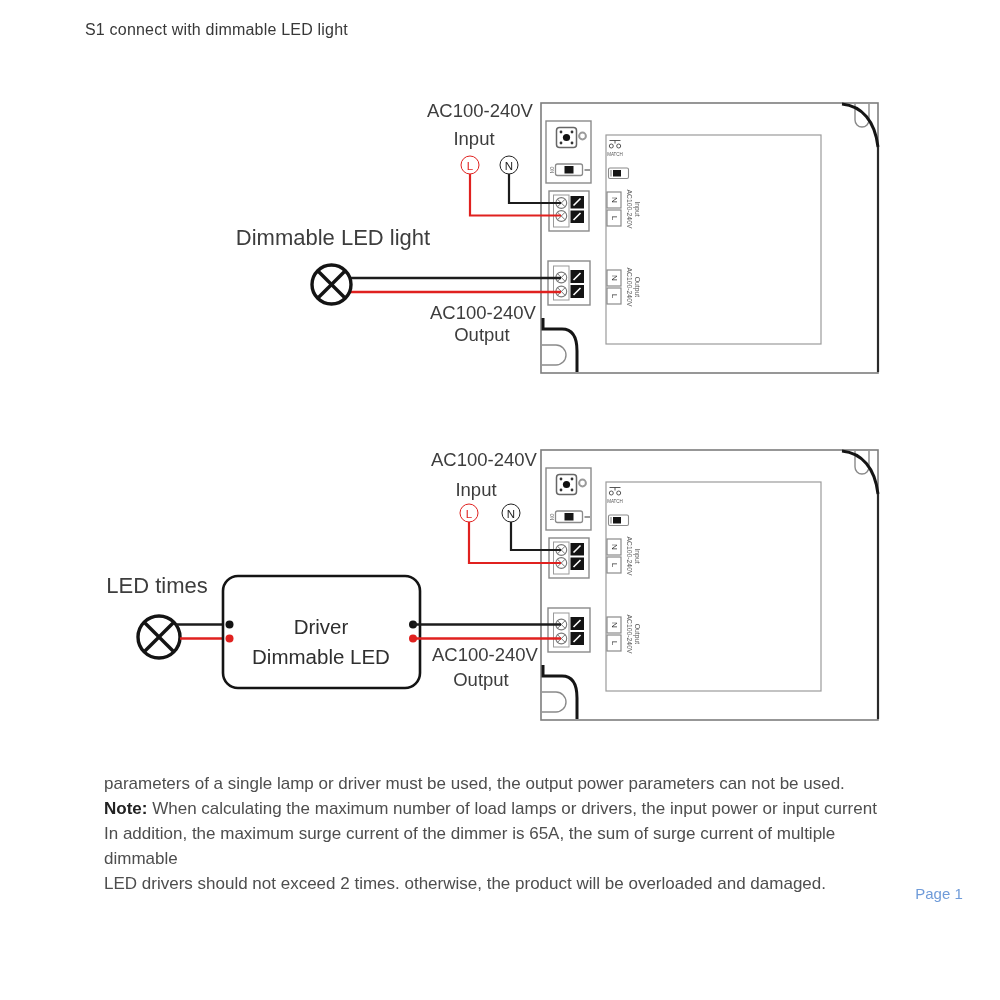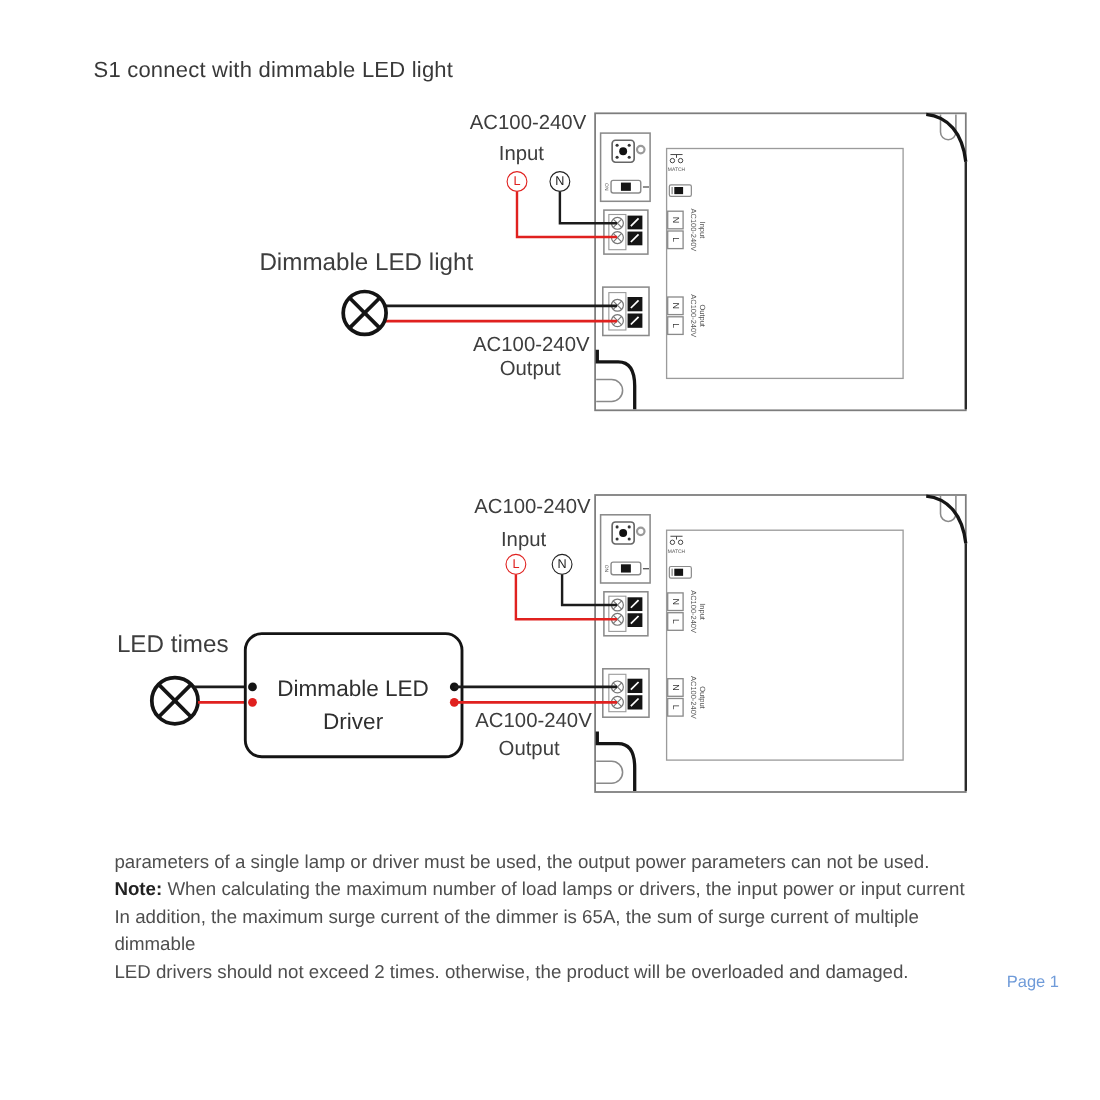--- a/index.html
+++ b/index.html
@@ -2,21 +2,21 @@
 <html><head>
 <meta charset="utf-8">
 <style>
   html,body{margin:0;padding:0;background:#fff;}
   .page{position:relative;width:1000px;height:1000px;background:#ffffff;overflow:hidden;
         font-family:"Liberation Sans",sans-serif;color:#3a3a3a;}
   svg{position:absolute;left:0;top:0;}
   svg text{font-family:"Liberation Sans",sans-serif;}
   .abs{position:absolute;white-space:nowrap;}
   .ctr{transform:translate(-50%,-50%);}
-  .heading{font-size:20px;color:#383838;letter-spacing:0.2px;margin-top:32px;}
+  .heading{font-size:16px;color:#383838;letter-spacing:0.2px;}
   .lbl{font-size:18.5px;color:#3d3d3d;}
   .name-lbl{font-size:22px;color:#3d3d3d;text-align:center;}
   .term-circle{position:absolute;width:17px;height:17px;border-radius:50%;background:#fff;
                display:flex;align-items:center;justify-content:center;
                font-size:11.5px;transform:translate(-50%,-50%);z-index:3;}
   .term-live{border:1.8px solid #e0211f;color:#e0211f;}
   .term-neutral{border:1.8px solid #222;color:#222;}
   .driver-label{font-size:20.5px;line-height:30px;color:#2f2f2f;text-align:center;}
   .note{position:absolute;left:104px;top:771px;width:800px;font-size:17px;line-height:25px;color:#4e4e4e;}
   .note b{color:#222;font-weight:700;}
@@ -214,22 +214,22 @@
   <div class="abs ctr name-lbl" style="left:333px;top:238px;">Dimmable LED light</div>
   <div class="abs ctr lbl" style="left:483px;top:313px;">AC100-240V</div>
   <div class="abs ctr lbl" style="left:482px;top:335px;">Output</div>
 
   <div class="abs ctr lbl" style="left:484px;top:460px;">AC100-240V</div>
   <div class="abs ctr lbl" style="left:476px;top:490px;">Input</div>
   <div class="term-circle term-live" style="left:469px;top:513px;">L</div>
   <div class="term-circle term-neutral" style="left:511px;top:513px;">N</div>
   <div class="abs ctr name-lbl" style="left:157px;top:586px;">LED times</div>
   <div class="abs ctr driver-label" style="left:321px;top:642px;">
+    <div>Driver</div>
     <div>Dimmable LED</div>
-    <div>Driver</div>
   </div>
   <div class="abs ctr lbl" style="left:485px;top:655px;">AC100-240V</div>
   <div class="abs ctr lbl" style="left:481px;top:680px;">Output</div>
 
   <div class="note">
     <div>parameters of a single lamp or driver must be used, the output power parameters can not be used.</div>
     <div><b>Note:</b> <span>When calculating the maximum number of load lamps or drivers, the input power or input current</span></div>
     <div>In addition, the maximum surge current of the dimmer is 65A, the sum of surge current of multiple dimmable</div>
     <div>LED drivers should not exceed 2 times. otherwise, the product will be overloaded and damaged.</div>
   </div>

